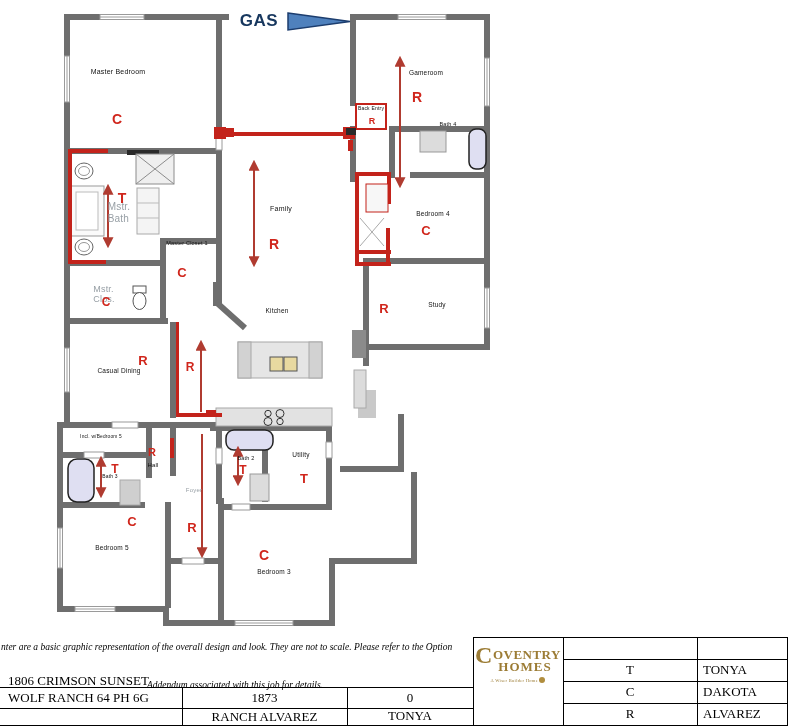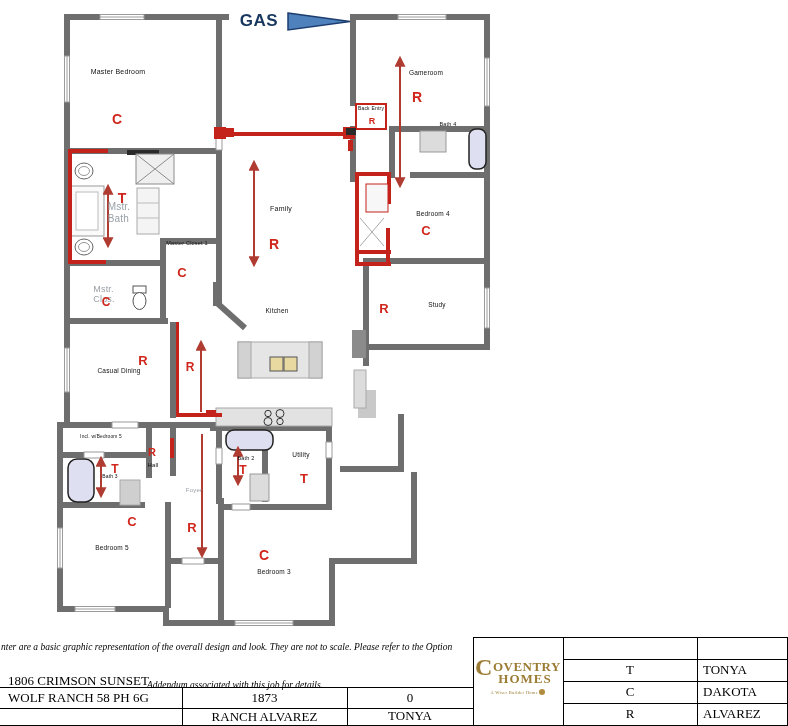--- a/index.html
+++ b/index.html
@@ -14,21 +14,21 @@
   .gas{position:absolute;transform:translate(-50%,-50%);font-weight:bold;color:#17375e;
        font-size:17px;letter-spacing:0.5px;}
   
   .fline{position:absolute;background:#000;}
   .ftxt{position:absolute;font-family:"Liberation Serif",serif;color:#000;}
   .cell{display:flex;align-items:center;}
   .center{justify-content:center;text-align:center;}
   .disc{font-style:italic;font-size:9.5px;line-height:1.35;}
   .logo{position:absolute;left:474px;top:640px;width:88px;height:64px;text-align:center;
         color:#9c7c35;font-family:"Liberation Serif",serif;}
-  .logo .row1{font-weight:bold;font-size:13px;letter-spacing:0.5px;line-height:10px;margin-top:22px;}
+  .logo .row1{font-weight:bold;font-size:13px;letter-spacing:0.5px;line-height:10px;margin-top:10px;}
   .logo .bigc{font-size:24px;vertical-align:-4px;font-weight:bold;}
   .logo .row2{font-weight:bold;font-size:13px;letter-spacing:1px;line-height:13px;margin-left:14px;}
   .logo .tag{font-size:4.5px;margin-top:4px;color:#9c7c35;letter-spacing:0.3px;}
   .logo .dot{display:inline-block;width:6px;height:6px;border-radius:50%;background:#b08d3e;vertical-align:-1px;}
 </style>
 </head>
 <body>
 
 <div class="stage">
 
@@ -278,21 +278,21 @@
     <div class="fline" style="left:473px;top:637px;width:315px;height:1px;"></div>
     <div class="fline" style="left:563px;top:659px;width:225px;height:1px;"></div>
     <div class="fline" style="left:563px;top:681px;width:225px;height:1px;"></div>
     <div class="fline" style="left:563px;top:703px;width:225px;height:1px;"></div>
     <div class="fline" style="left:697px;top:637px;width:1px;height:89px;"></div>
     <div class="fline" style="left:787px;top:637px;width:1px;height:89px;"></div>
 
     <div class="ftxt disc" style="left:1px;top:641px;width:470px;">nter are a basic graphic representation of the overall design and look. They are not to scale. Please refer to the Option</div>
     <div class="ftxt disc" style="left:0;top:679px;width:470px;text-align:center;">Addendum associated with this job for details.</div>
 
-    <div class="ftxt cell" style="left:8px;top:687px;width:170px;height:21px;font-size:13px;">WOLF RANCH 58 PH 6G</div>
+    <div class="ftxt cell" style="left:8px;top:687px;width:170px;height:21px;font-size:13px;">WOLF RANCH 64 PH 6G</div>
     <div class="ftxt cell center" style="left:182px;top:687px;width:165px;height:21px;font-size:13px;">1873</div>
     <div class="ftxt cell center" style="left:347px;top:687px;width:126px;height:21px;font-size:13px;">0</div>
     <div class="ftxt cell" style="left:8px;top:672px;width:170px;height:17px;font-size:13px;">1806 CRIMSON SUNSET</div>
     <div class="ftxt cell center" style="left:182px;top:708px;width:165px;height:17px;font-size:13px;">RANCH ALVAREZ</div>
     <div class="ftxt cell center" style="left:347px;top:708px;width:126px;height:31px;font-size:13px;">TONYA VILLALOBOS</div>
 
     <div class="ftxt cell center" style="left:563px;top:659px;width:134px;height:22px;font-size:13px;">T</div>
     <div class="ftxt cell" style="left:703px;top:659px;width:84px;height:22px;font-size:13px;">TONYA</div>
     <div class="ftxt cell center" style="left:563px;top:681px;width:134px;height:22px;font-size:13px;">C</div>
     <div class="ftxt cell" style="left:703px;top:681px;width:84px;height:22px;font-size:13px;">DAKOTA</div>

